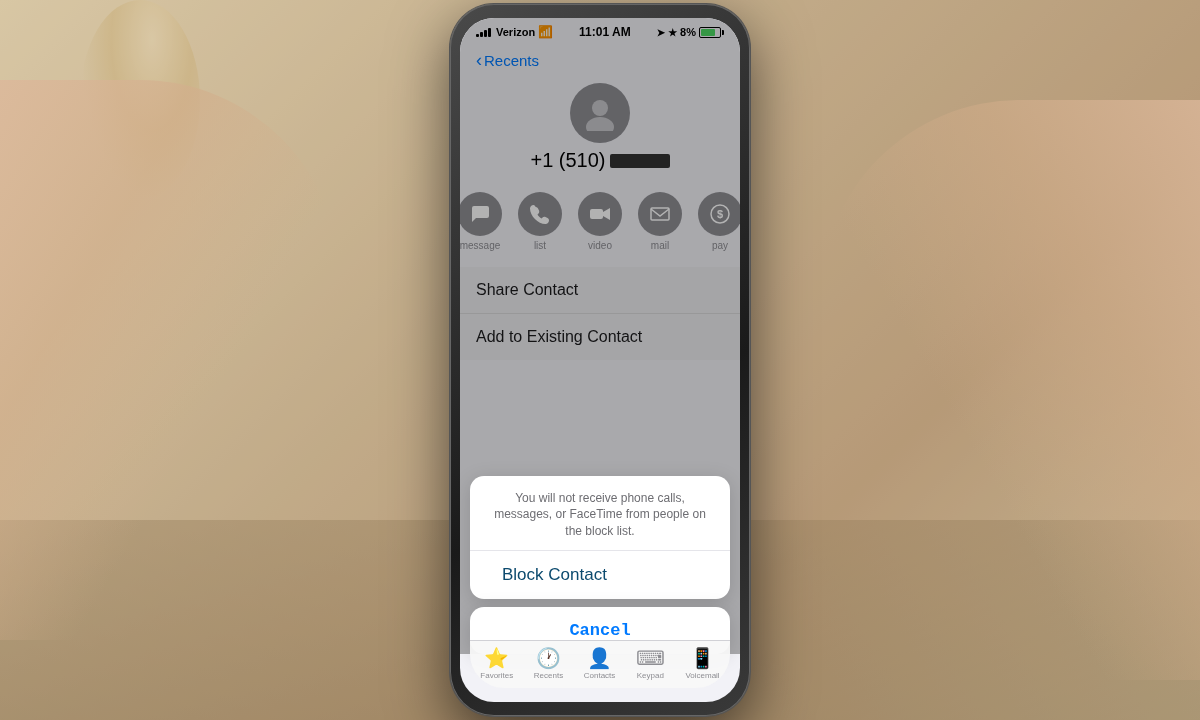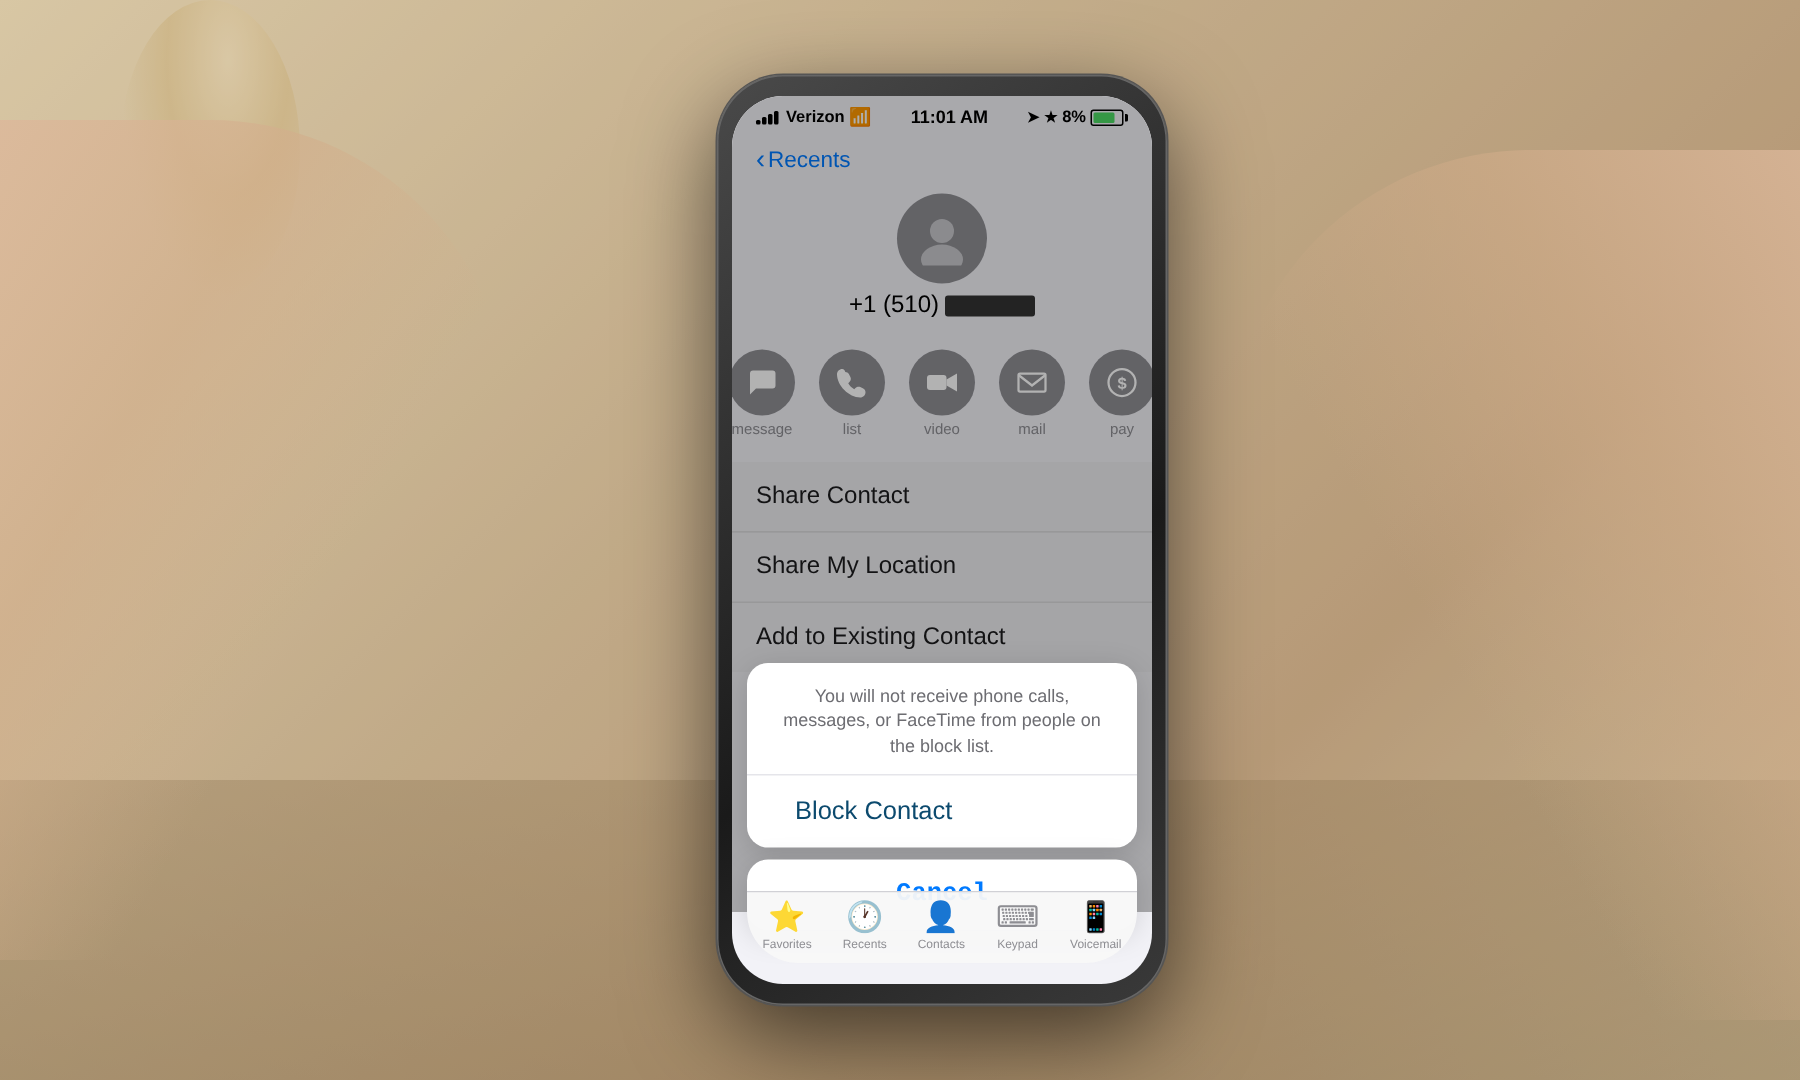--- a/index.html
+++ b/index.html
@@ -46,22 +46,21 @@
       background: rgba(180, 160, 120, 0.3);
     }
 
     
     .phone-wrapper {
       position: absolute;
       left: 50%;
       top: 50%;
       transform: translate(-50%, -50%);
       width: 300px;
-      height: 620px;
-      margin-left: 28px;
+      height: 712px;
     }
 
     .phone-frame {
       position: absolute;
       inset: 0;
       background: linear-gradient(145deg, #4a4a4a 0%, #2a2a2a 40%, #1a1a1a 60%, #3a3a3a 100%);
       border-radius: 44px;
       box-shadow:
         0 0 0 1px #555,
         0 20px 60px rgba(0,0,0,0.6),
@@ -190,21 +189,21 @@
       border-radius: 50%;
       background: #8e8e93;
       display: flex;
       align-items: center;
       justify-content: center;
       color: #c8c8cc;
       font-size: 36px;
     }
 
     .phone-number {
-      font-size: 16px;
+      font-size: 20px;
       font-weight: 400;
       color: #000;
       display: flex;
       align-items: center;
       gap: 4px;
     }
 
     .phone-redacted {
       display: inline-block;
       width: 60px;
@@ -259,21 +258,21 @@
       background: rgba(242, 242, 247, 0.85);
     }
 
     .menu-item:last-child {
       border-bottom: none;
     }
 
     
     .action-sheet-container {
       position: absolute;
-      bottom: 36px;
+      bottom: 48px;
       left: 10px;
       right: 10px;
     }
 
     .action-sheet-main {
       background: white;
       border-radius: 14px;
       overflow: hidden;
       margin-bottom: 8px;
       box-shadow: 0 4px 20px rgba(0,0,0,0.15);
@@ -491,23 +490,20 @@
           </div>
           <span class="action-label">pay</span>
         </div>
       </div>
 
       <div class="menu-list">
         <div class="menu-item">
           <span>Share Contact</span>
         </div>
         <div class="menu-item">
-          <span>Share My Location</span>
-        </div>
-        <div class="menu-item">
           <span>Add to Existing Contact</span>
         </div>
       </div>
 
       <div class="screen-dim" style="top:0;border-radius:0;bottom:48px"></div>
 
       <div class="action-sheet-container">
         <div class="action-sheet-main">
           <div class="action-sheet-message">You will not receive phone calls, messages, or FaceTime from people on the block list.</div>
           <div class="action-sheet-block">Block Contact</div>

